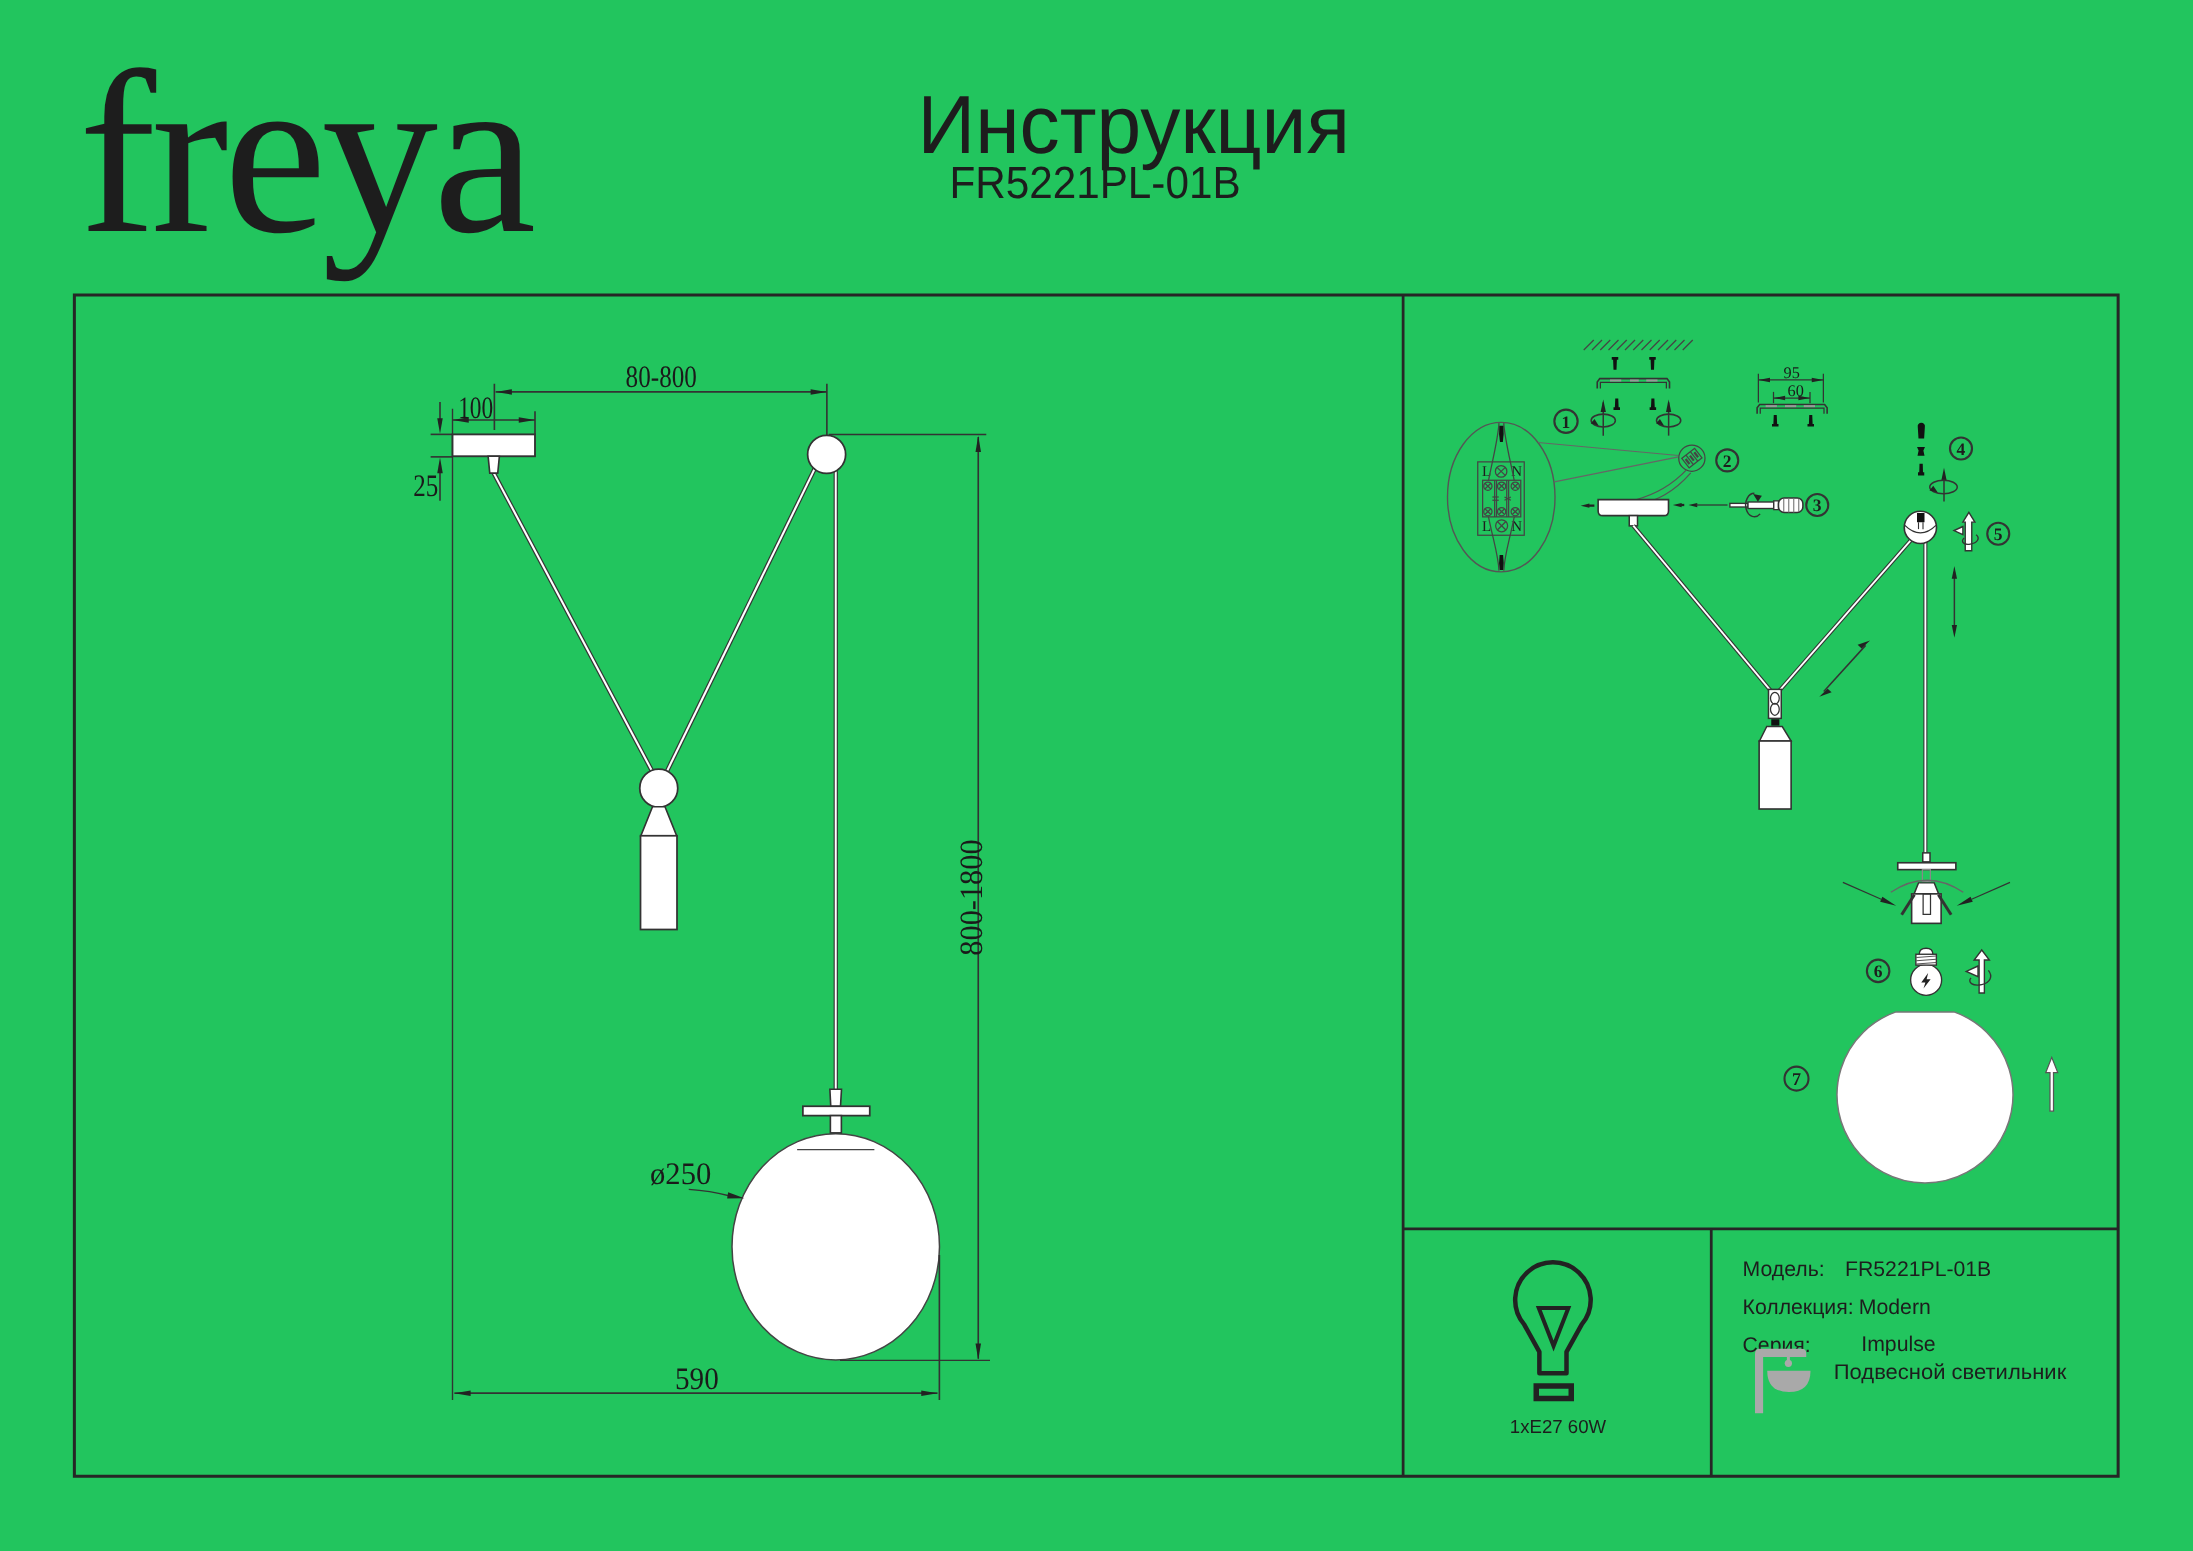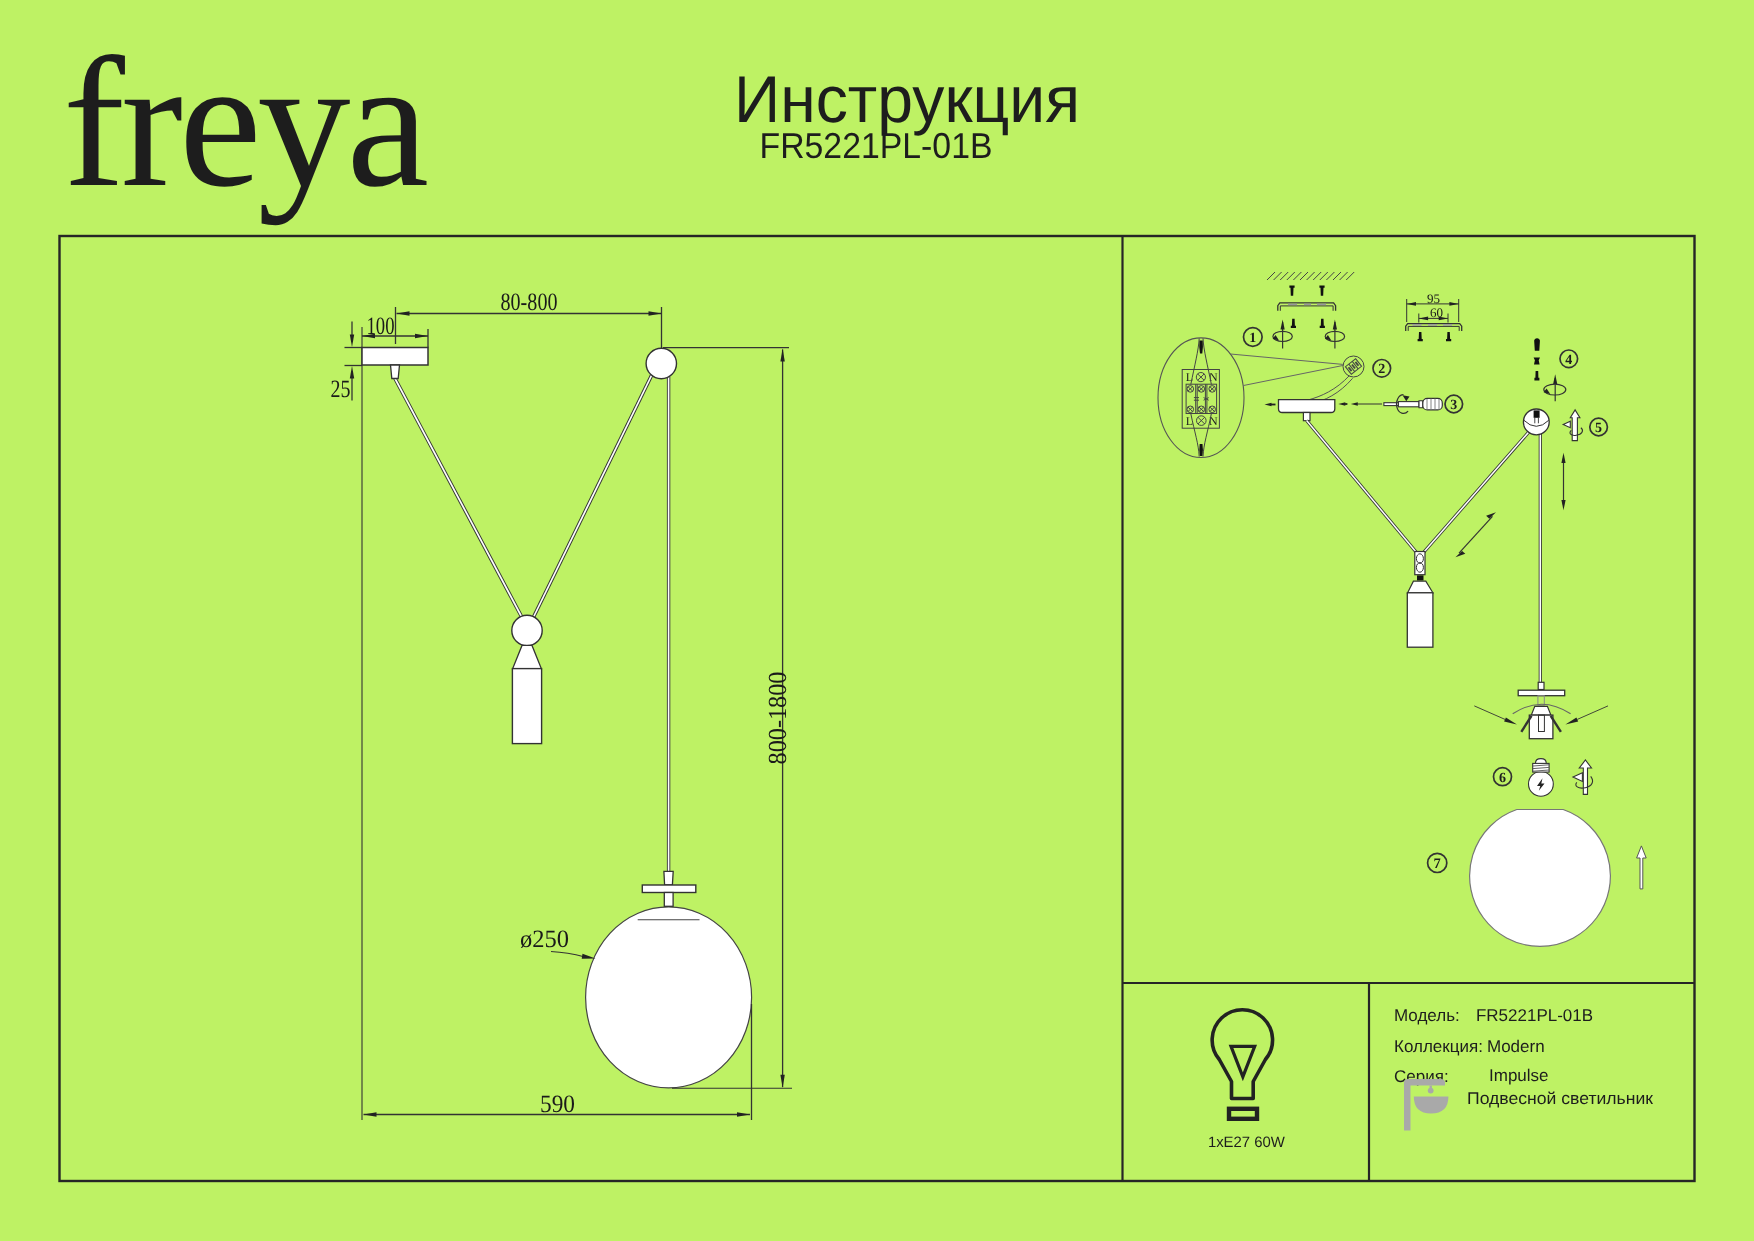--- a/index.html
+++ b/index.html
@@ -1,17 +1,17 @@
 <!DOCTYPE html>
 <html><head>
 <meta charset="utf-8">
 <style>
   html,body{margin:0;padding:0;background:#ffffff;-webkit-font-smoothing:antialiased;}
   svg text{text-rendering:geometricPrecision;}
-  #page{position:relative;width:1754px;height:1241px;background:#bef264;overflow:hidden;will-change:transform;transform:translateZ(0);}
+  #page{position:relative;width:1754px;height:1241px;background:#22c55e;overflow:hidden;will-change:transform;transform:translateZ(0);}
   svg{position:absolute;top:0;left:0;}
   text{font-family:"Liberation Sans",sans-serif;fill:#1d1d1d;}
   text.dim{font-family:"Liberation Serif",serif;fill:#1a1a1a;}
 </style>
 </head>
 <body>
 <div id="page">
 <svg width="1754" height="1241" viewBox="0 0 1754 1241">
 
 <g id="logo">

